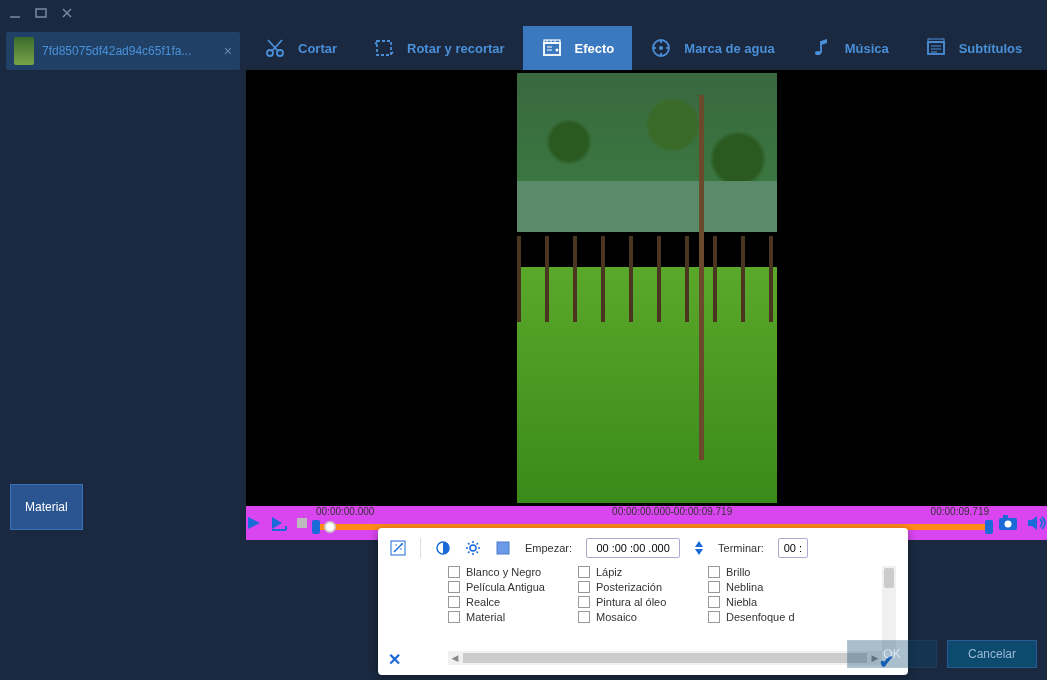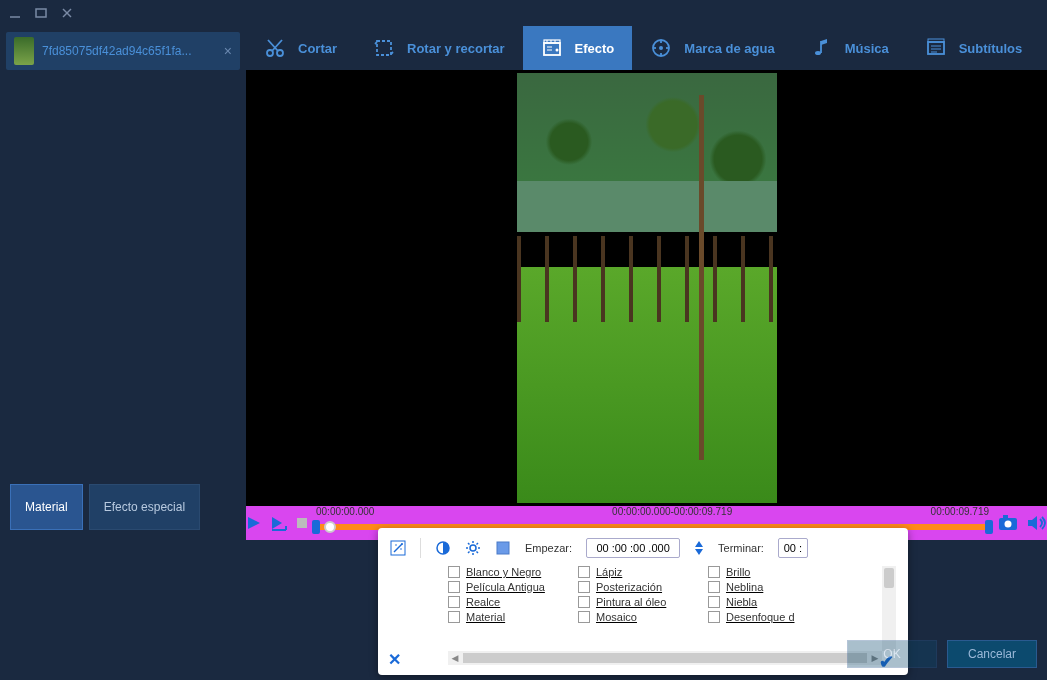--- a/index.html
+++ b/index.html
@@ -61,21 +61,21 @@
   .effects-panel { position: absolute; left: 378px; bottom: 5px; width: 530px; height: 147px; background: #fff; border-radius: 4px; box-shadow: 0 2px 8px rgba(0,0,0,0.4); padding: 10px 12px; display: flex; flex-direction: column; }
   .eff-top { display: flex; align-items: center; gap: 14px; margin-bottom: 8px; }
   .eff-icon { width: 16px; height: 16px; cursor: pointer; display:flex; align-items:center; justify-content:center; }
   .divider { width: 1px; height: 20px; background: #ddd; }
   .eff-label { font-size: 11px; color: #333; }
   .eff-input { width: 94px; height: 20px; border: 1px solid #aac; border-radius: 2px; font-size: 11px; padding: 0 4px; text-align: center; }
   .eff-small { width: 30px; }
   .spinner { display:flex; flex-direction:column; gap:0; }
   .spinner svg { display:block; }
   .eff-body { display: flex; flex: 1; overflow: hidden; padding: 0 58px 0 58px; position: relative; }
-  .eff-col { flex: 1; display: flex; flex-direction: column; gap: 3px; text-decoration: underline; }
+  .eff-col { flex: 1; display: flex; flex-direction: column; gap: 3px; }
   .eff-item { display: flex; align-items: center; gap: 6px; font-size: 11px; color: #333; cursor: pointer; }
   .chk { width: 12px; height: 12px; border: 1px solid #999; background: #fff; }
   .eff-scroll { position: absolute; right: 0; top: 0; bottom: 14px; width: 14px; background: #f0f0f0; }
   .eff-scroll-thumb { width: 10px; height: 20px; background: #ccc; margin: 2px auto; border-radius: 2px; }
   .eff-hscroll { position: absolute; left: 58px; right: 14px; bottom: 0; height: 14px; background: #f0f0f0; display: flex; align-items: center; }
   .eff-hscroll .arr { width: 14px; text-align: center; color: #888; font-size: 9px; cursor: pointer; }
   .eff-hscroll .hbtrack { flex:1; height:10px; background:#ccc; margin:0 1px; }
   .eff-foot-x { position: absolute; left: 10px; bottom: 6px; color: #1a6ad8; cursor: pointer; font-size: 16px; font-weight: bold; }
   .eff-foot-ok { position: absolute; right: 14px; bottom: 2px; color: #1a6ad8; cursor: pointer; font-size: 18px; font-weight: bold; }
   
@@ -112,21 +112,20 @@
 <div class="main">
 
   <div class="sidebar">
     <div class="tab-chip">
       <div class="thumb"></div>
       <div class="label">7fd85075df42ad94c65f1fa...</div>
       <div class="close">×</div>
     </div>
     <div class="side-bottom">
       <div class="side-btn active">Material</div>
-      <div class="side-btn">Efecto especial</div>
     </div>
   </div>
 
   <div class="content">
 
     <div class="toolbar">
       <div class="tool-btn">
         <span class="ticon">
             <svg width="22" height="22" viewBox="0 0 22 22">
               <circle cx="6" cy="16" r="3" fill="none" stroke="#4a90d9" stroke-width="1.8"></circle>

